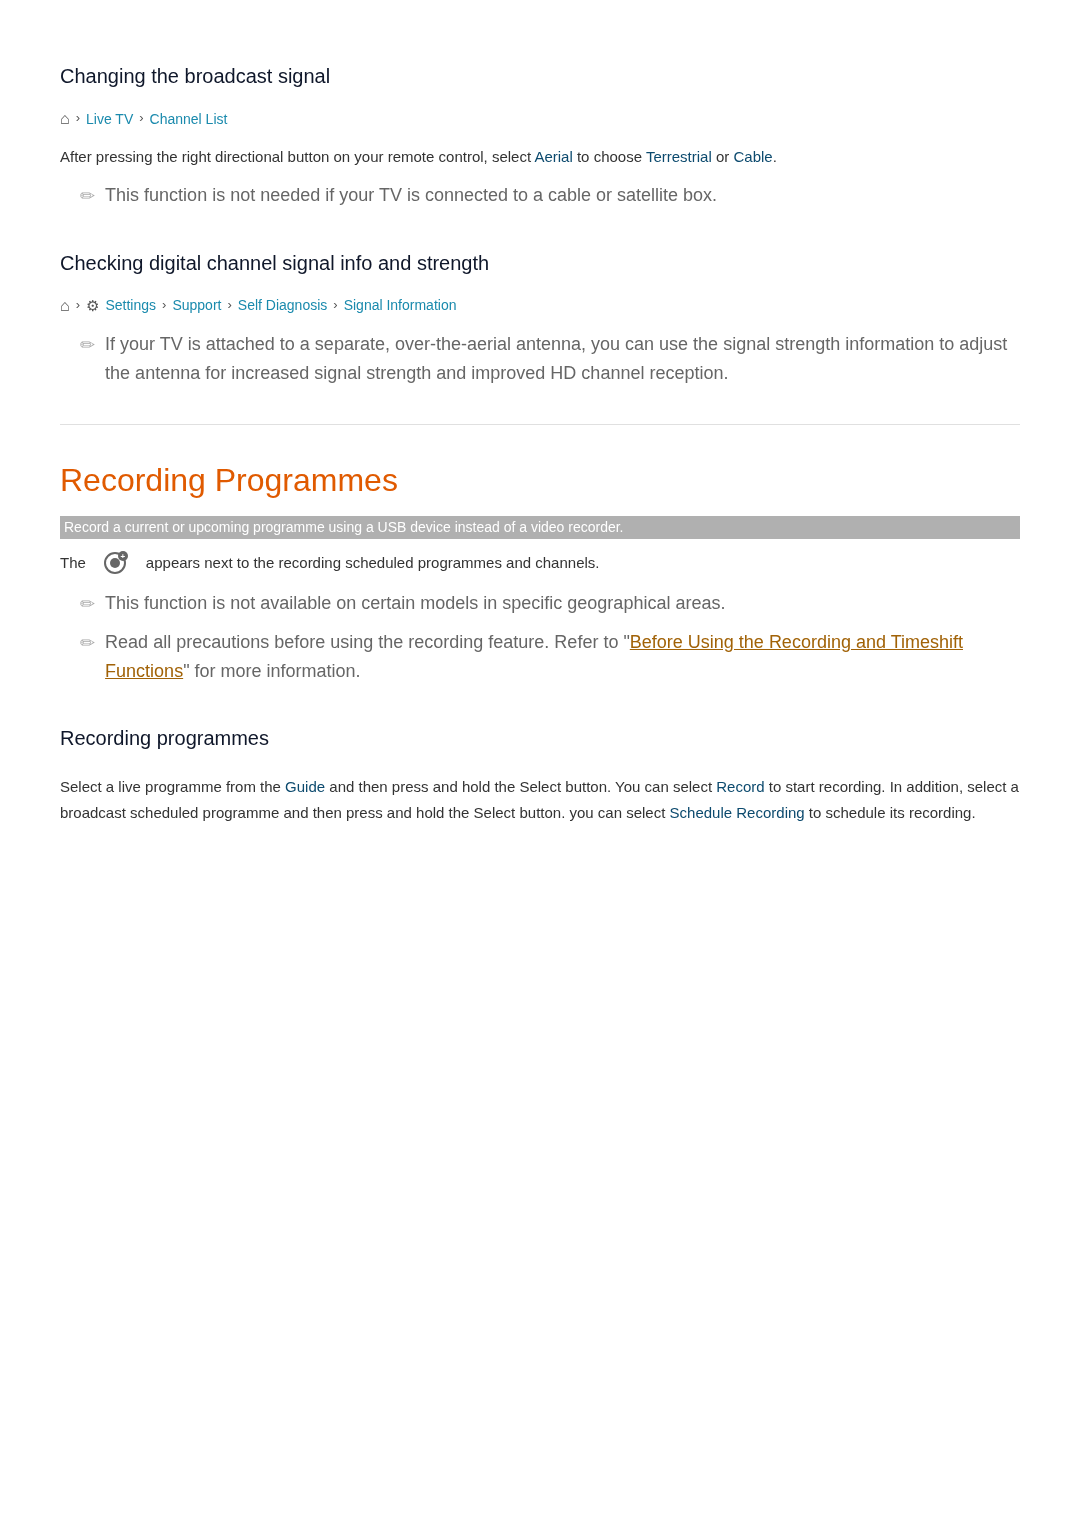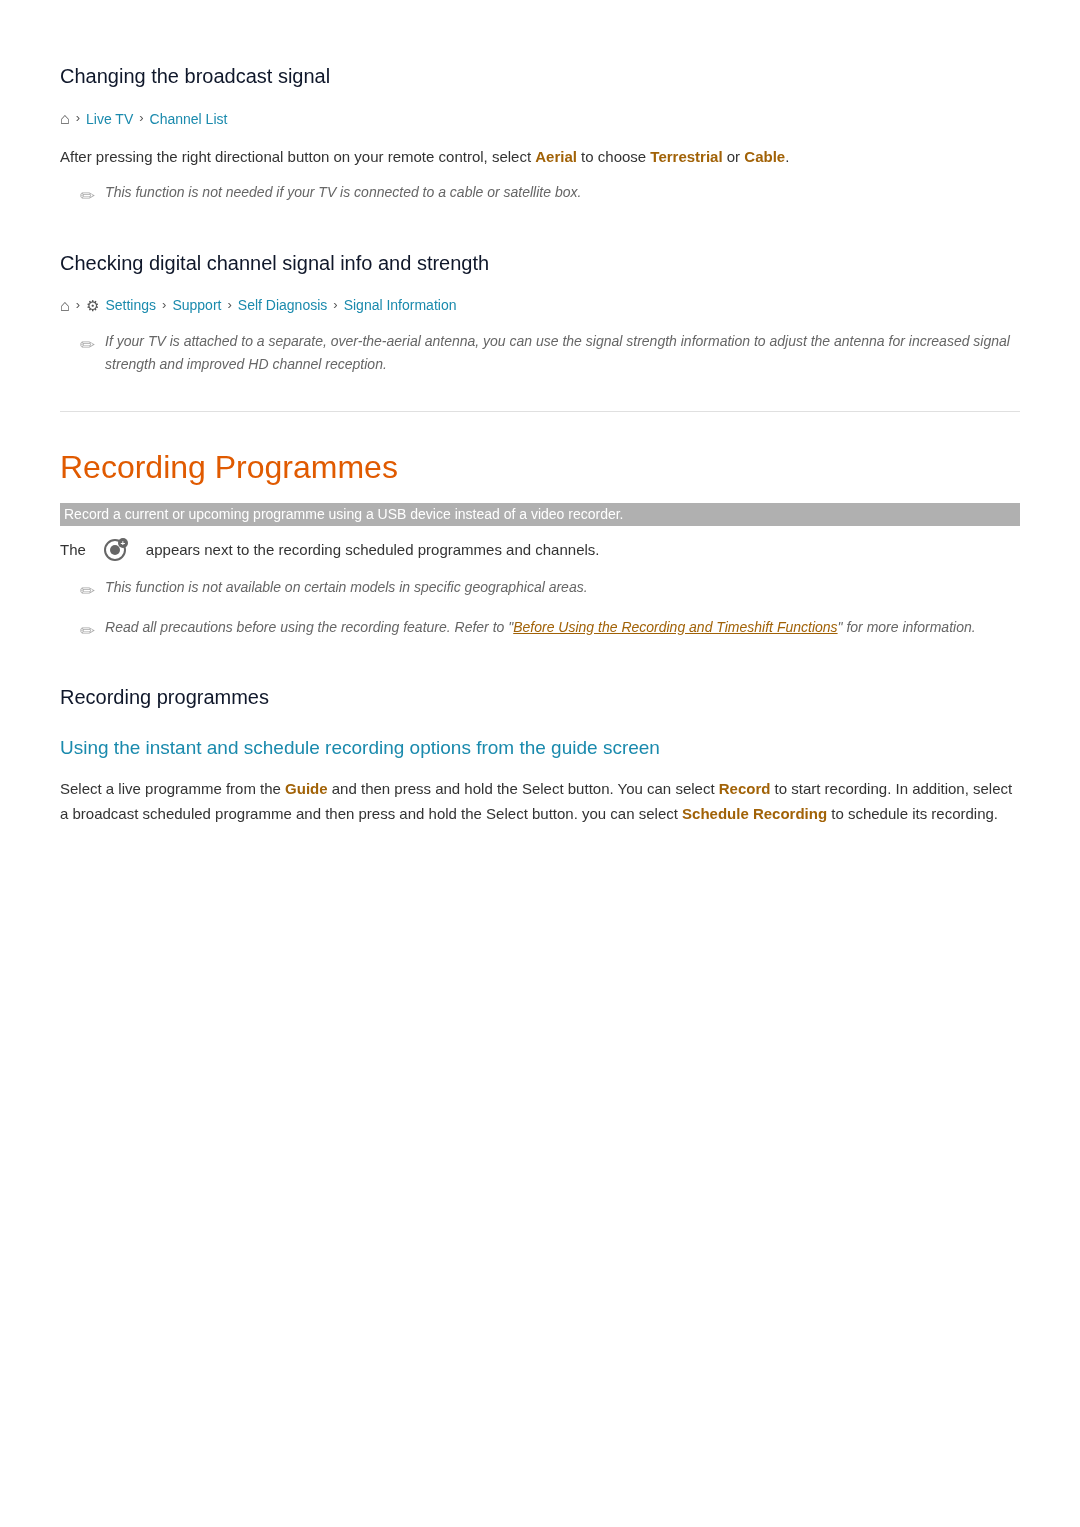--- a/index.html
+++ b/index.html
@@ -65,22 +65,22 @@
     }
 
     .body-text {
       font-size: 15px;
       color: #333;
       line-height: 1.7;
       margin-bottom: 12px;
     }
 
     .link-text {
-      color: #a16207;
-      font-weight: 700;
+      color: #0c4a6e;
+      font-weight: 400;
     }
 
     .note-block {
       display: flex;
       align-items: flex-start;
       gap: 10px;
       margin: 10px 0 10px 20px;
       color: #666;
       font-size: 14px;
       line-height: 1.6;
@@ -88,22 +88,21 @@
 
     .note-icon {
       color: #aaa;
       font-size: 18px;
       margin-top: 1px;
       flex-shrink: 0;
     }
 
     .note-text {
       color: #666;
-      font-size: 14px;
-      font-style: italic;
+      font-size: 18px;
     }
 
     .highlight-row {
       background-color: #b0b0b0;
       color: #fff;
       padding: 0 0;
       display: block;
       margin-bottom: 10px;
       font-size: 14px;
       padding-left: 4px;
@@ -225,19 +224,18 @@
   <div class="note-block">
     <span class="note-icon">✏</span>
     <span class="note-text">Read all precautions before using the recording feature. Refer to "<span class="underline-link">Before Using the Recording and Timeshift Functions</span>" for more information.</span>
   </div>
 </div>
 
 <div class="section-block">
   <h2 class="section-title-small">Recording programmes</h2>
 
   <div style="margin-top: 20px; margin-bottom: 16px;">
-    <h3 class="subsection-title">Using the instant and schedule recording options from the guide screen</h3>
 
     <p class="body-text">
       Select a live programme from the <span class="link-text">Guide</span> and then press and hold the Select button. You can select <span class="link-text">Record</span> to start recording. In addition, select a broadcast scheduled programme and then press and hold the Select button. you can select <span class="link-text">Schedule Recording</span> to schedule its recording.
     </p>
   </div>
 </div>
 
 </body></html>

